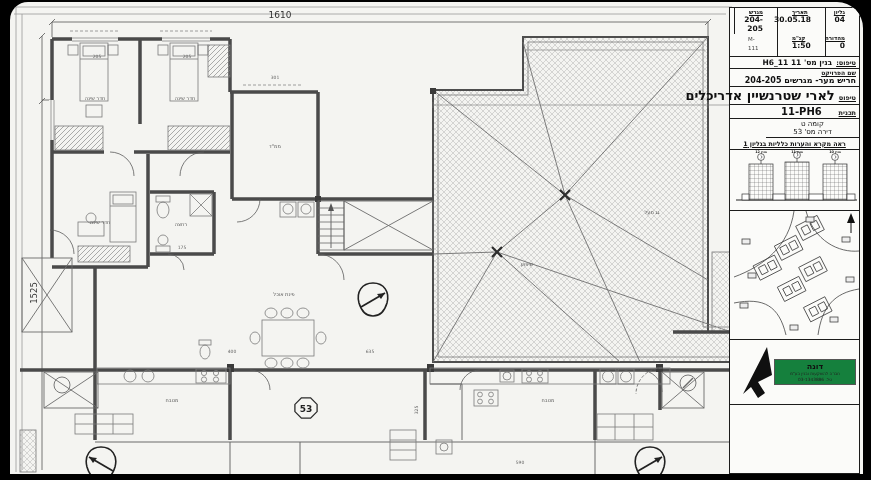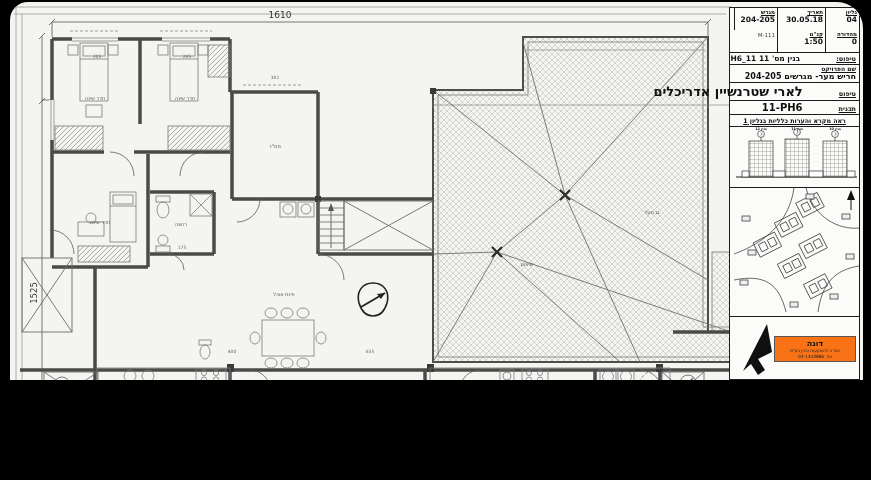--- a/index.html
+++ b/index.html
@@ -1,39 +1,39 @@
 <!DOCTYPE html>
 <html lang="he"><head>
 <meta charset="utf-8">
 <style>
   html,body{margin:0;padding:0;background:#000;}
   .stage{position:relative;width:871px;height:480px;background:#000;overflow:hidden;
          font-family:"DejaVu Sans",sans-serif;}
-  .sheet{position:absolute;left:10px;top:2px;width:853px;height:378px;
+  .sheet{position:absolute;left:10px;top:2px;width:853px;height:472px;
          background:#f4f4f1;border-radius:18px 26px 0 0;overflow:hidden;}
   .plan-svg{position:absolute;left:0;top:0;}
   
   .titleblock{position:absolute;top:5px;right:3px;width:129px;bottom:0;
               border:1.6px solid #1c1c1c;background:#fbfbf9;direction:rtl;
               display:flex;flex-direction:column;color:#111;}
   .tb-sec{border-bottom:1.4px solid #1c1c1c;padding:1px 3px;flex:0 0 auto;}
   .tb-grid{display:grid;grid-template-columns:34px 48px 43px;border-bottom:1.4px solid #1c1c1c;}
-  .tb-cell{border-left:1px solid #1c1c1c;padding:1px 2px;text-align:right;min-height:20px;}
+  .tb-cell{border-left:1px solid #1c1c1c;padding:1px 14px;text-align:left;min-height:20px;}
   .tb-cell:last-child{border-left:none;}
   .tb-lab{font-size:5.5px;font-weight:bold;text-decoration:underline;display:block;line-height:6px;}
   .tb-val{font-size:7.5px;font-weight:bold;display:block;line-height:9px;}
   .tb-val.small{font-size:5.5px;font-weight:normal;color:#444;}
   .tb-row{display:flex;align-items:baseline;gap:4px;}
-  .tb-inline-lab{font-size:6.5px;font-weight:bold;text-decoration:underline;white-space:nowrap;margin-left:32px;}
+  .tb-inline-lab{font-size:6.5px;font-weight:bold;text-decoration:underline;white-space:nowrap;}
   .tb-inline-val{font-size:7.5px;font-weight:bold;white-space:nowrap;padding-left:48px;}
   .tb-center{text-align:center;margin-left:36px;}
   .tb-note{font-size:6.3px;font-weight:bold;text-decoration:underline;text-align:center;padding:2px 1px;}
   .tb-fig{padding:0;border-bottom:1.4px solid #1c1c1c;}
   .tb-logo{display:flex;align-items:center;justify-content:space-between;padding:4px 3px;border-bottom:1.4px solid #1c1c1c;}
-  .logo-box{border:1px solid #555;background:#f97316;padding:2px 4px;text-align:center;width:72px;}
+  .logo-box{border:1px solid #555;background:#15803d;padding:2px 4px;text-align:center;width:72px;}
   .logo-name{font-size:8px;font-weight:bold;display:block;}
   .logo-line{font-size:4.3px;display:block;color:#222;line-height:5.5px;}
   .tb-empty{flex:1 1 auto;}
 </style>
 </head>
 <body>
 
 <div class="stage">
  <div class="sheet">
 
@@ -330,20 +330,24 @@
     <div class="tb-sec tb-row">
       <span class="tb-inline-lab">טיפוס</span>
       <span class="tb-inline-val" style="font-size:13px">לארי שטרנשיין אדריכלים</span>
     </div>
 
     <div class="tb-sec tb-row" style="justify-content:space-between">
       <span class="tb-inline-lab">תכנית</span>
       <span class="tb-inline-val" style="font-size:10px" dir="ltr">11-PH6</span>
     </div>
 
+    <div class="tb-sec tb-center">
+      <div style="font-size:7px">קומה ט</div>
+      <div style="font-size:7px">דירה מס' 53</div>
+    </div>
 
     <div class="tb-note" style="border-bottom:1.4px solid #1c1c1c">ראה מקרא והערות כלליות בגליון 1</div>
 
     <div class="tb-fig">
       <svg width="125" height="56" viewBox="0 0 125 56">
         <defs>
           <pattern id="winGrid" width="4" height="4" patternUnits="userSpaceOnUse">
             <path d="M0,0 H4 M0,0 V4" stroke="#555" stroke-width="0.5"></path>
           </pattern>
         </defs>

